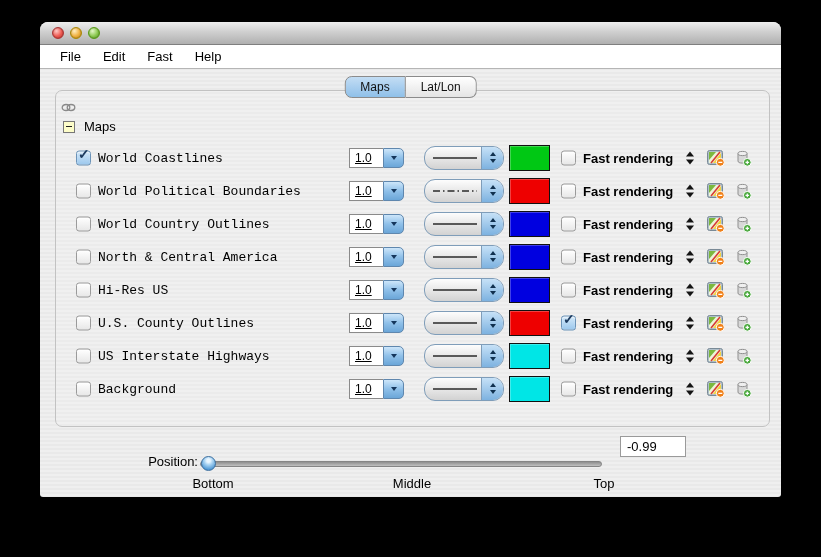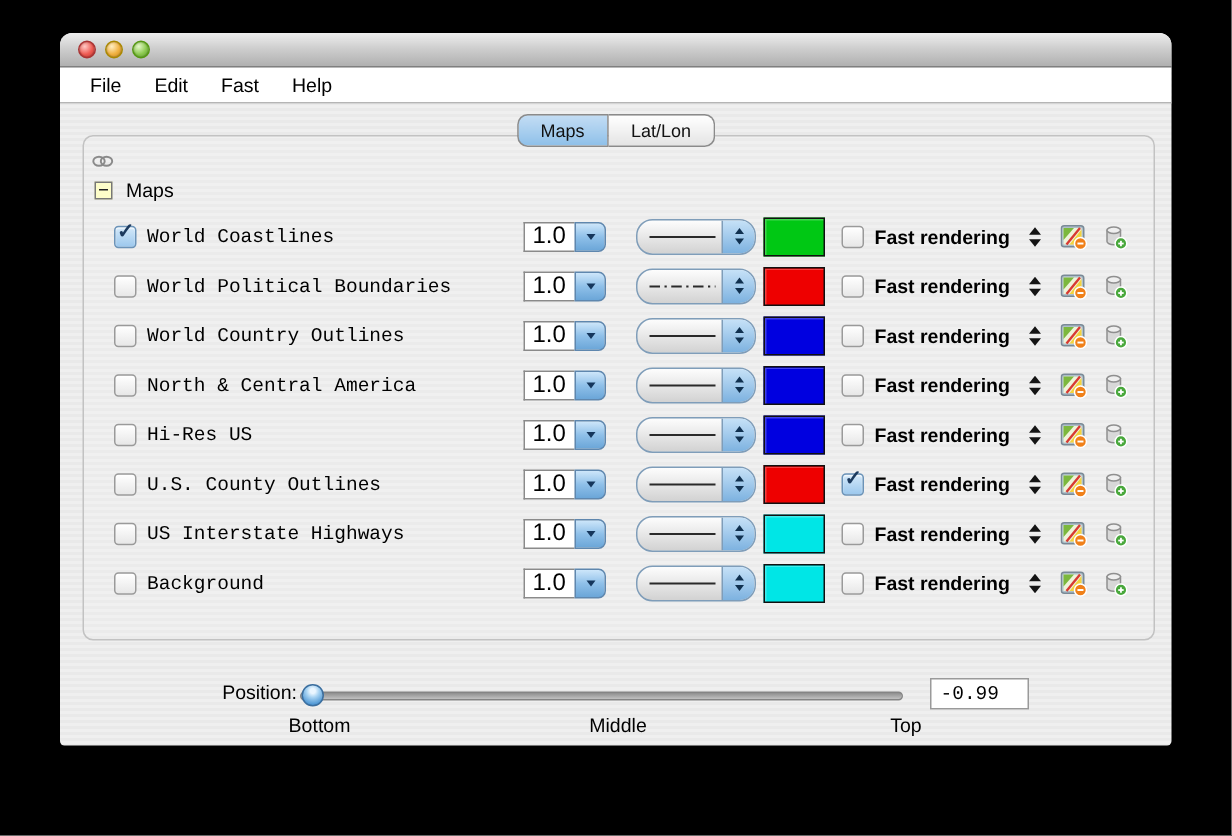--- a/index.html
+++ b/index.html
@@ -43,22 +43,22 @@
   .row > *{position:absolute;top:50%;transform:translateY(-50%);}
   .cb{width:13px;height:13px;border:1px solid #9a9a9a;border-radius:3px;
       background:linear-gradient(#ffffff,#e7e7e7);box-shadow:inset 0 1px 1px rgba(255,255,255,.8);}
   .cb .check{display:none;}
   .cb.checked{background:linear-gradient(#d3e8f9,#9cc8ed);border-color:#6b93b8;}
   .cb.checked .check{display:block;position:absolute;left:1px;top:-6px;font-size:14px;font-weight:bold;color:#1c3a5e;transform:none;}
   .cb.enabled-cb{left:20px;}
   .rowlabel{left:42px;font-family:"Liberation Mono",monospace;font-size:13px;color:#000;white-space:nowrap;}
   
   .widthcombo{left:293px;width:55px;height:20px;display:flex;cursor:default;}
-  .wfield{flex:1;background:#fff;border:1px solid #8a8a8a;border-right:none;font-size:16px;color:#000;
-          line-height:18px;padding-left:5px;}
+  .wfield{flex:1;background:#fff;border:1px solid #8a8a8a;border-right:none;font-size:12px;color:#000;
+          line-height:18px;padding-left:5px;text-decoration:underline;}
   .wbtn{width:19px;background:linear-gradient(#cde6fa,#8fc0e9 50%,#6ba6d8);border:1px solid #5f87ae;
         border-radius:0 5px 5px 0;display:flex;align-items:center;justify-content:center;}
   .tri-down{width:0;height:0;border-left:3.5px solid transparent;border-right:3.5px solid transparent;border-top:4.5px solid #15365c;}
   
   .linecombo{left:368px;width:78px;height:22px;border:1px solid #7f9db9;border-radius:11px;
              background:linear-gradient(#fdfdfd,#d2d2d2);overflow:hidden;}
   .linesvg{position:absolute;left:7px;top:8px;}
   .lstep{position:absolute;right:0;top:0;bottom:0;width:21px;border-left:1px solid #7f9db9;
          background:linear-gradient(#c6e1f7,#7db2e0);display:flex;flex-direction:column;align-items:center;justify-content:center;gap:3px;transform:none;}
   .tri-up-s{width:0;height:0;border-left:3.5px solid transparent;border-right:3.5px solid transparent;border-bottom:4px solid #10304f;}
@@ -73,22 +73,22 @@
   .icon-map{left:651px;width:18px;height:18px;}
   .icon-db{left:679px;width:17px;height:18px;}
   
   .pos-label{position:absolute;left:68px;top:386px;width:90px;text-align:right;font-size:13px;color:#000;}
   .slider{position:absolute;left:160px;top:393px;width:400px;height:4px;border-radius:3px;
           background:linear-gradient(#8f8f8f,#c0c0c0);border:1px solid #858585;}
   .thumb{position:absolute;top:-6px;width:15px;height:15px;border-radius:50%;
          background:radial-gradient(circle at 50% 28%,#eaf6ff 0 15%,#a6d2f2 38%,#4f97d4 78%,#2d6ca6);
          border:1px solid #3c6f9f;box-sizing:border-box;}
   .tick{position:absolute;top:408px;transform:translateX(-50%);font-size:13px;color:#000;}
-  .pos-value{position:absolute;left:580px;top:384px;width:58px;height:19px;border:1px solid #9a9a9a;
-             background:#fff;font-size:13px;font-family:Liberation Mono, monospace;color:#000;padding:0 0 0 6px;}
+  .pos-value{position:absolute;left:580px;top:368px;width:58px;height:19px;border:1px solid #9a9a9a;
+             background:#fff;font-size:13px;font-family:Liberation Sans, sans-serif;color:#000;padding:0 0 0 6px;}
 </style>
 </head>
 <body>
 
 <div class="stage">
   <div class="window">
 
     <div class="titlebar">
       <span class="light red"></span>
       <span class="light yellow"></span>

